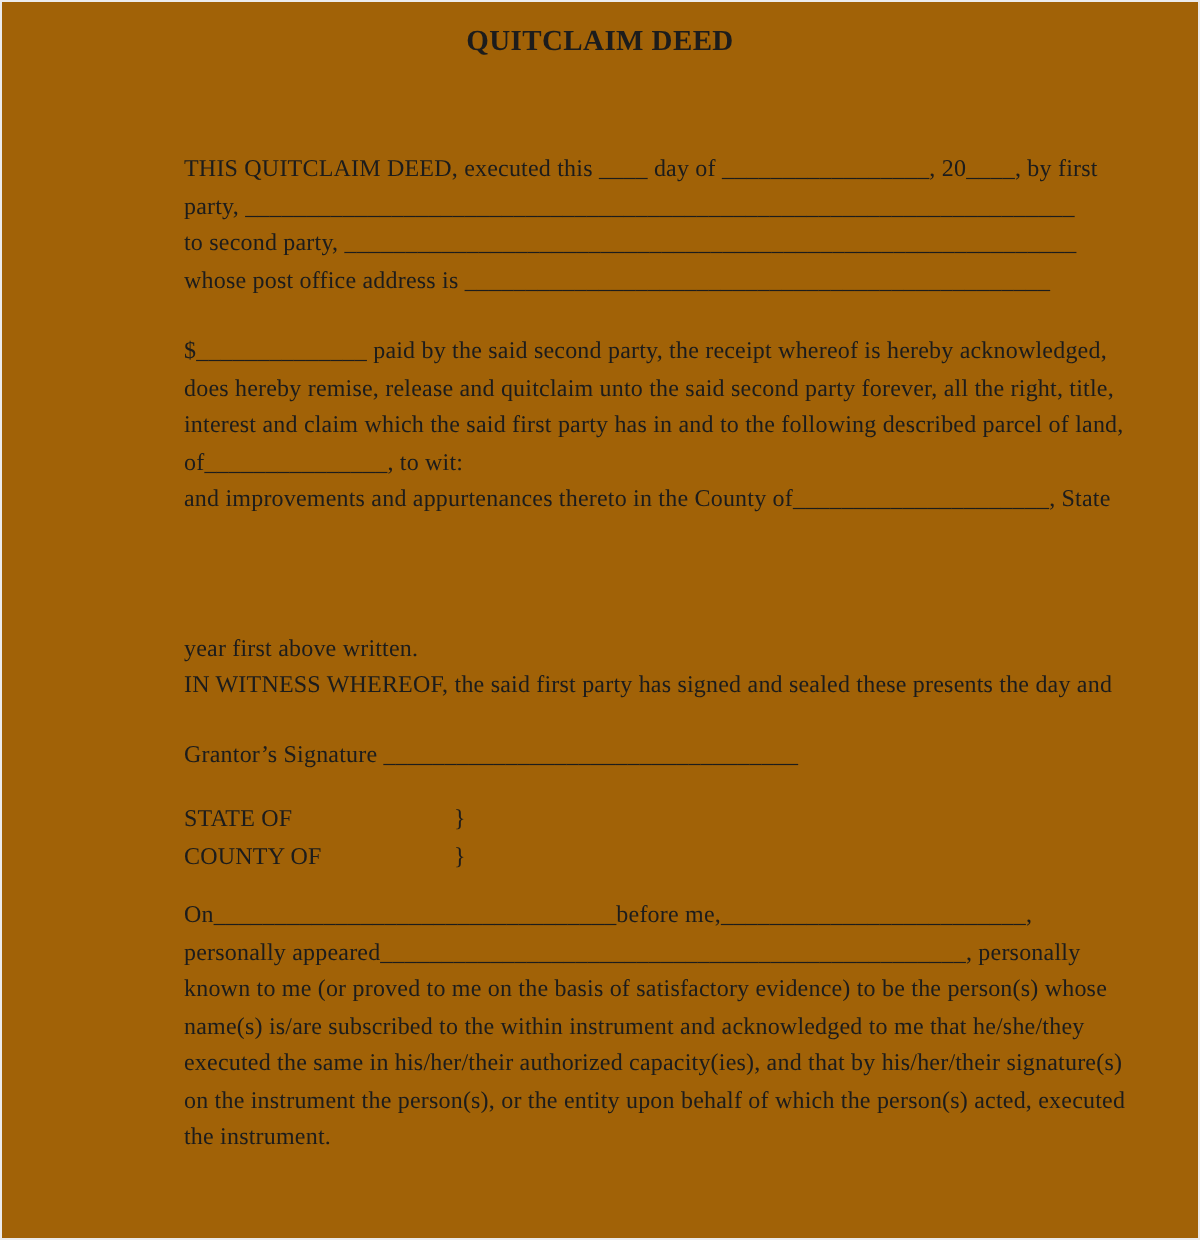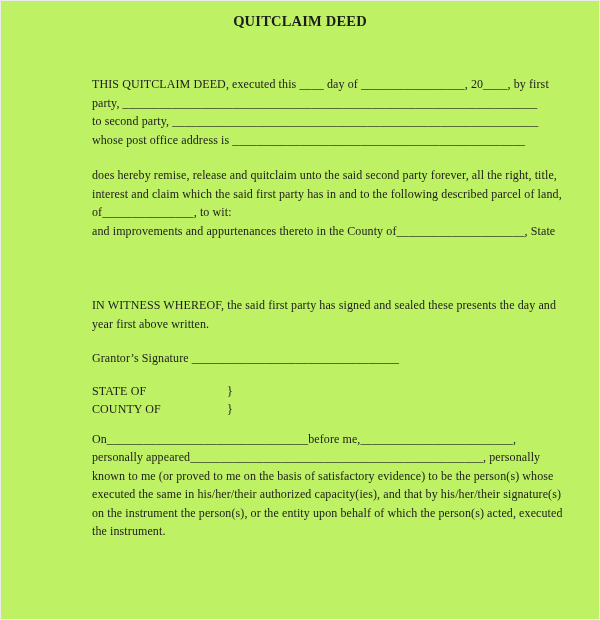--- a/index.html
+++ b/index.html
@@ -4,21 +4,21 @@
 <style>
   html, body {
     margin: 0;
     padding: 0;
     background: #ffffff;
   }
   .page {
     position: relative;
     width: 600px;
     height: 620px;
-    background: #bef264;
+    background: #a16207;
     box-shadow: inset 0 0 0 1px #ececec;
     box-sizing: border-box;
     font-family: "Liberation Serif", "DejaVu Serif", serif;
     color: #1c1c1c;
     overflow: hidden;
   }
   .doc-title {
     padding-top: 13px;
     height: 17px;
     line-height: 17px;
@@ -59,43 +59,45 @@
   <div class="content">
 
     <div class="sec sec-opening">
       <div class="line">THIS QUITCLAIM DEED, executed this ____ day of _________________, 20____, by first</div>
       <div class="line">party, ____________________________________________________________________</div>
       <div class="line">to second party, ____________________________________________________________</div>
       <div class="line">whose post office address is ________________________________________________</div>
     </div>
 
     <div class="sec sec-witnesseth">
+      <div class="line">$______________ paid by the said second party, the receipt whereof is hereby acknowledged,</div>
       <div class="line">does hereby remise, release and quitclaim unto the said second party forever, all the right, title,</div>
       <div class="line">interest and claim which the said first party has in and to the following described parcel of land,</div>
       <div class="line">of_______________, to wit:</div>
       <div class="line">and improvements and appurtenances thereto in the County of_____________________, State</div>
     </div>
 
     <div class="sec sec-witness-clause">
+      <div class="line">year first above written.</div>
       <div class="line">IN WITNESS WHEREOF, the said first party has signed and sealed these presents the day and</div>
-      <div class="line">year first above written.</div>
     </div>
 
     <div class="sec sec-grantor">
       <div class="line">Grantor’s Signature __________________________________</div>
     </div>
 
     <div class="sec sec-notary-head">
       <div class="line"><span class="venue-label">STATE OF</span><span>}</span></div>
       <div class="line"><span class="venue-label">COUNTY OF</span><span>}</span></div>
     </div>
 
     <div class="sec sec-ack">
       <div class="line">On_________________________________before me,_________________________,</div>
       <div class="line">personally appeared________________________________________________, personally</div>
       <div class="line">known to me (or proved to me on the basis of satisfactory evidence) to be the person(s) whose</div>
+      <div class="line">name(s) is/are subscribed to the within instrument and acknowledged to me that he/she/they</div>
       <div class="line">executed the same in his/her/their authorized capacity(ies), and that by his/her/their signature(s)</div>
       <div class="line">on the instrument the person(s), or the entity upon behalf of which the person(s) acted, executed</div>
       <div class="line">the instrument.</div>
     </div>
 
   </div>
 </div>
 
 </body></html>

